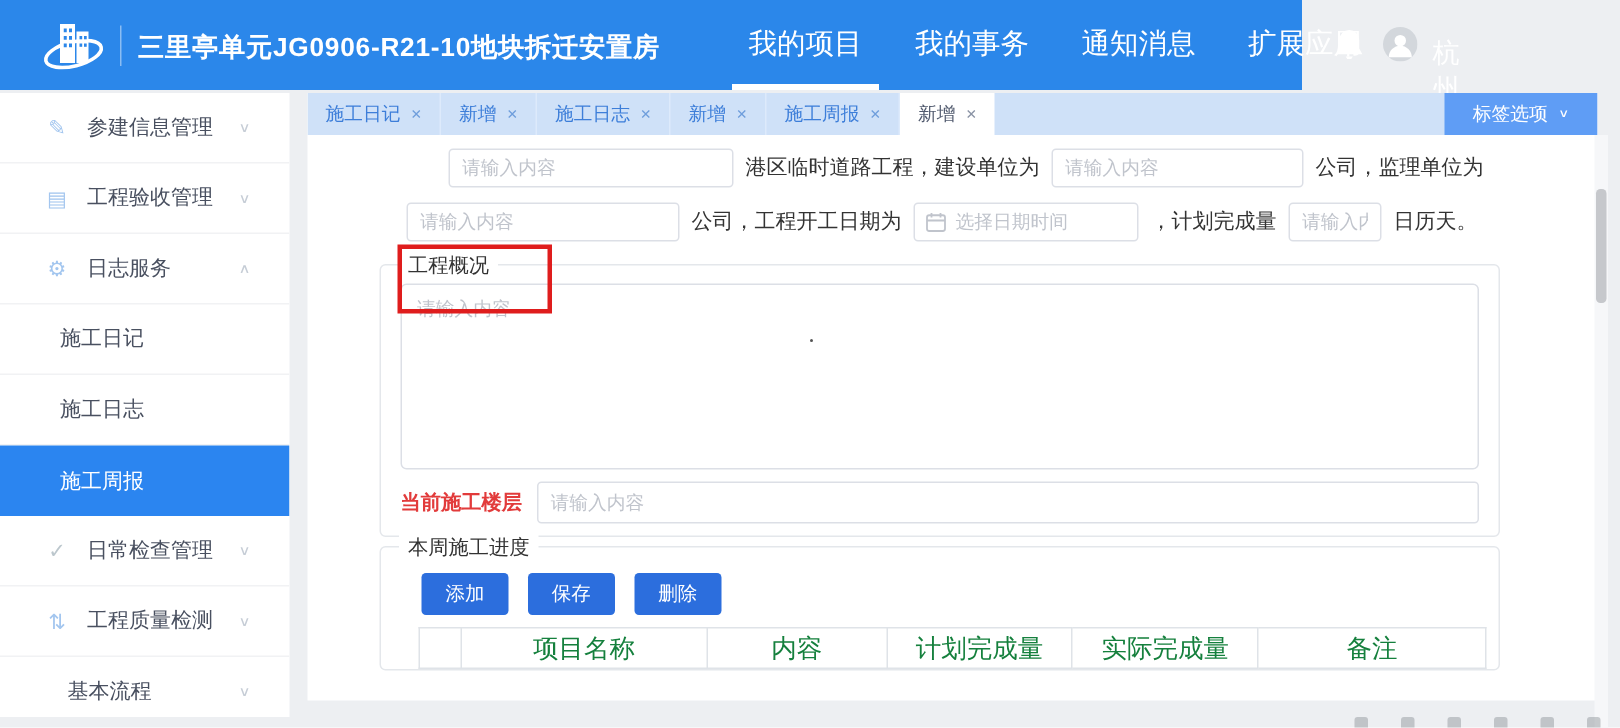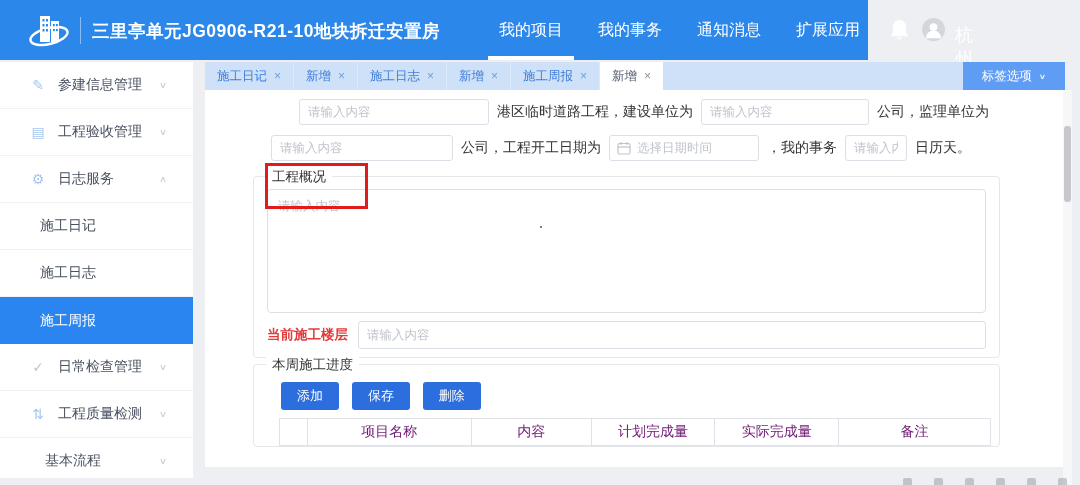--- a/index.html
+++ b/index.html
@@ -5,21 +5,21 @@
   * { margin:0; padding:0; box-sizing:border-box; }
   html,body { width:1080px; height:485px; }
   body { font-family:"Liberation Sans", sans-serif; background:#edeff2; overflow:hidden; position:relative; }
 
   
   .header { position:absolute; left:0; top:0; width:868px; height:60px; background:#2b87ea; color:#fff; }
   .logo { position:absolute; left:26px; top:8px; width:46px; height:46px; }
   .h-divider { position:absolute; left:80px; top:17px; width:1px; height:27px; background:rgba(255,255,255,.45); }
   .h-title { position:absolute; left:92px; top:19px; font-size:17.5px; font-weight:bold; letter-spacing:.5px; }
   .nav { position:absolute; left:494px; top:0; height:60px; display:flex; align-items:center; }
-  .nav-item { position:relative; height:60px; line-height:60px; font-size:16px; font-weight:500; margin-right:25px; padding:0 5px; cursor:pointer; white-space:nowrap; }
+  .nav-item { position:relative; height:60px; line-height:60px; font-size:19px; font-weight:500; margin-right:25px; padding:0 5px; cursor:pointer; white-space:nowrap; }
   .nav-item .underline { position:absolute; left:-6px; right:-6px; bottom:0; height:4px; background:#fff; }
   .bell { position:absolute; left:890px; top:19px; width:19px; height:22px; }
   .avatar { position:absolute; left:922px; top:18px; width:23px; height:23px; }
   .company { position:absolute; left:955px; top:23px; font-size:18px; }
 
   
   .sidebar { position:absolute; left:0; top:62px; width:193px; height:416px; background:#fff; overflow:hidden; }
   .s-item { position:relative; height:47px; display:flex; align-items:center; border-bottom:1px solid #f1f2f4; color:#495060; font-size:14px; cursor:pointer; padding-left:30px; }
   .s-item .s-ico { width:16px; margin-right:12px; font-size:14px; color:#a3c6ef; text-align:center; }
   .s-item .s-ico.gray { color:#bcc7cd; }
@@ -60,21 +60,21 @@
   .legend { position:absolute; top:-9px; left:12px; background:#fff; padding:0 6px; font-size:13.5px; color:#333; line-height:17px; }
   .fs-textarea { width:100%; height:124px; border:1px solid #dcdfe6; border-radius:4px; padding:8px 10px; font-size:12.5px; font-family:inherit; resize:none; outline:none; display:block; }
   .floor-row { margin-top:8px; display:flex; align-items:center; gap:10px; }
   .floor-label { color:#e23b3b; font-size:13.5px; font-weight:600; white-space:nowrap; }
   .floor-row input { flex:1; height:28px; }
   .red-box { position:absolute; left:11px; top:-14px; width:103px; height:46px; border:3px solid #df1d1d; pointer-events:none; z-index:5; }
 
   .btn-row { margin:8px 0 8px 14px; }
   .btn-row .btn { margin-right:9px; padding:5px 16px; font-size:13px; }
   table.progress { margin-left:12px; width:712px; border-collapse:collapse; border:1px solid #dfe3e8; }
-  table.progress th { border:1px solid #dfe3e8; height:27px; font-size:14px; font-weight:400; color:#701a75; text-align:center; background:#fff; }
+  table.progress th { border:1px solid #dfe3e8; height:27px; font-size:17px; font-weight:400; color:#15803d; text-align:center; background:#fff; }
 
   
   .scrollbar { position:absolute; left:1063px; top:90px; width:9px; height:395px; background:#f6f7f9; }
   .scroll-thumb { position:absolute; left:1px; top:36px; width:7px; height:76px; background:#c6c8cc; border-radius:3px; }
 
   .stray-dot { position:absolute; left:540px; top:226px; width:2px; height:2px; background:#555; border-radius:50%; }
 
   .footer-icons { position:absolute; left:903px; top:478px; display:flex; gap:22px; opacity:.45; }
   .footer-icons span { width:9px; height:9px; background:#8b9096; border-radius:2px; display:inline-block; }
 </style>
@@ -211,21 +211,21 @@
       <span>公司，工程开工日期为</span>
       <span class="datewrap">
         <svg width="14" height="14" viewBox="0 0 14 14">
           <rect x="1" y="2.5" width="12" height="10.5" rx="1.5" fill="none" stroke="#c0c4cc" stroke-width="1.2"></rect>
           <line x1="4" y1="1" x2="4" y2="4" stroke="#c0c4cc" stroke-width="1.2"></line>
           <line x1="10" y1="1" x2="10" y2="4" stroke="#c0c4cc" stroke-width="1.2"></line>
           <line x1="1" y1="6" x2="13" y2="6" stroke="#c0c4cc" stroke-width="1.2"></line>
         </svg>
         <input type="text" placeholder="选择日期时间" style="">
       </span>
-      <span>，我的事务</span>
+      <span>，计划完成量</span>
       <input type="text" class="w62" placeholder="请输入内容" style="">
       <span>日历天。</span>
     </div>
 
     <div class="fieldset fs1">
       <div class="legend">工程概况</div>
       <div class="red-box"></div>
       <textarea class="fs-textarea" placeholder="请输入内容" style=""></textarea>
       <div class="floor-row">
         <span class="floor-label">当前施工楼层</span>

